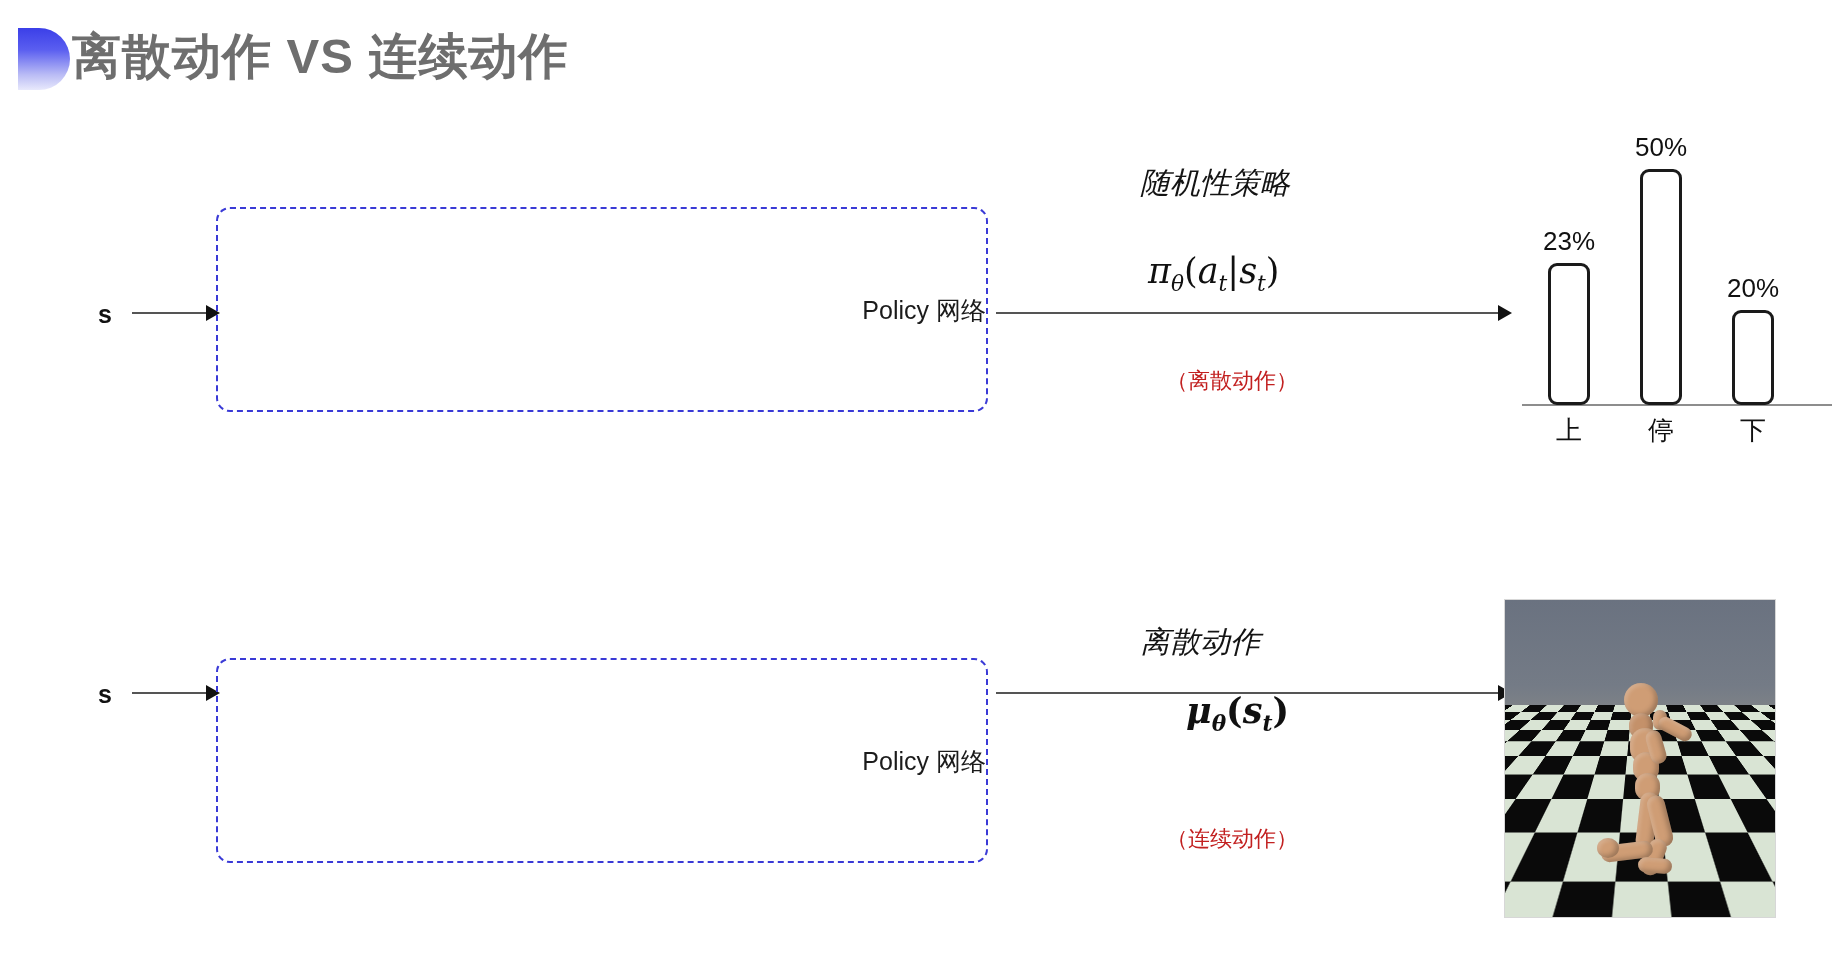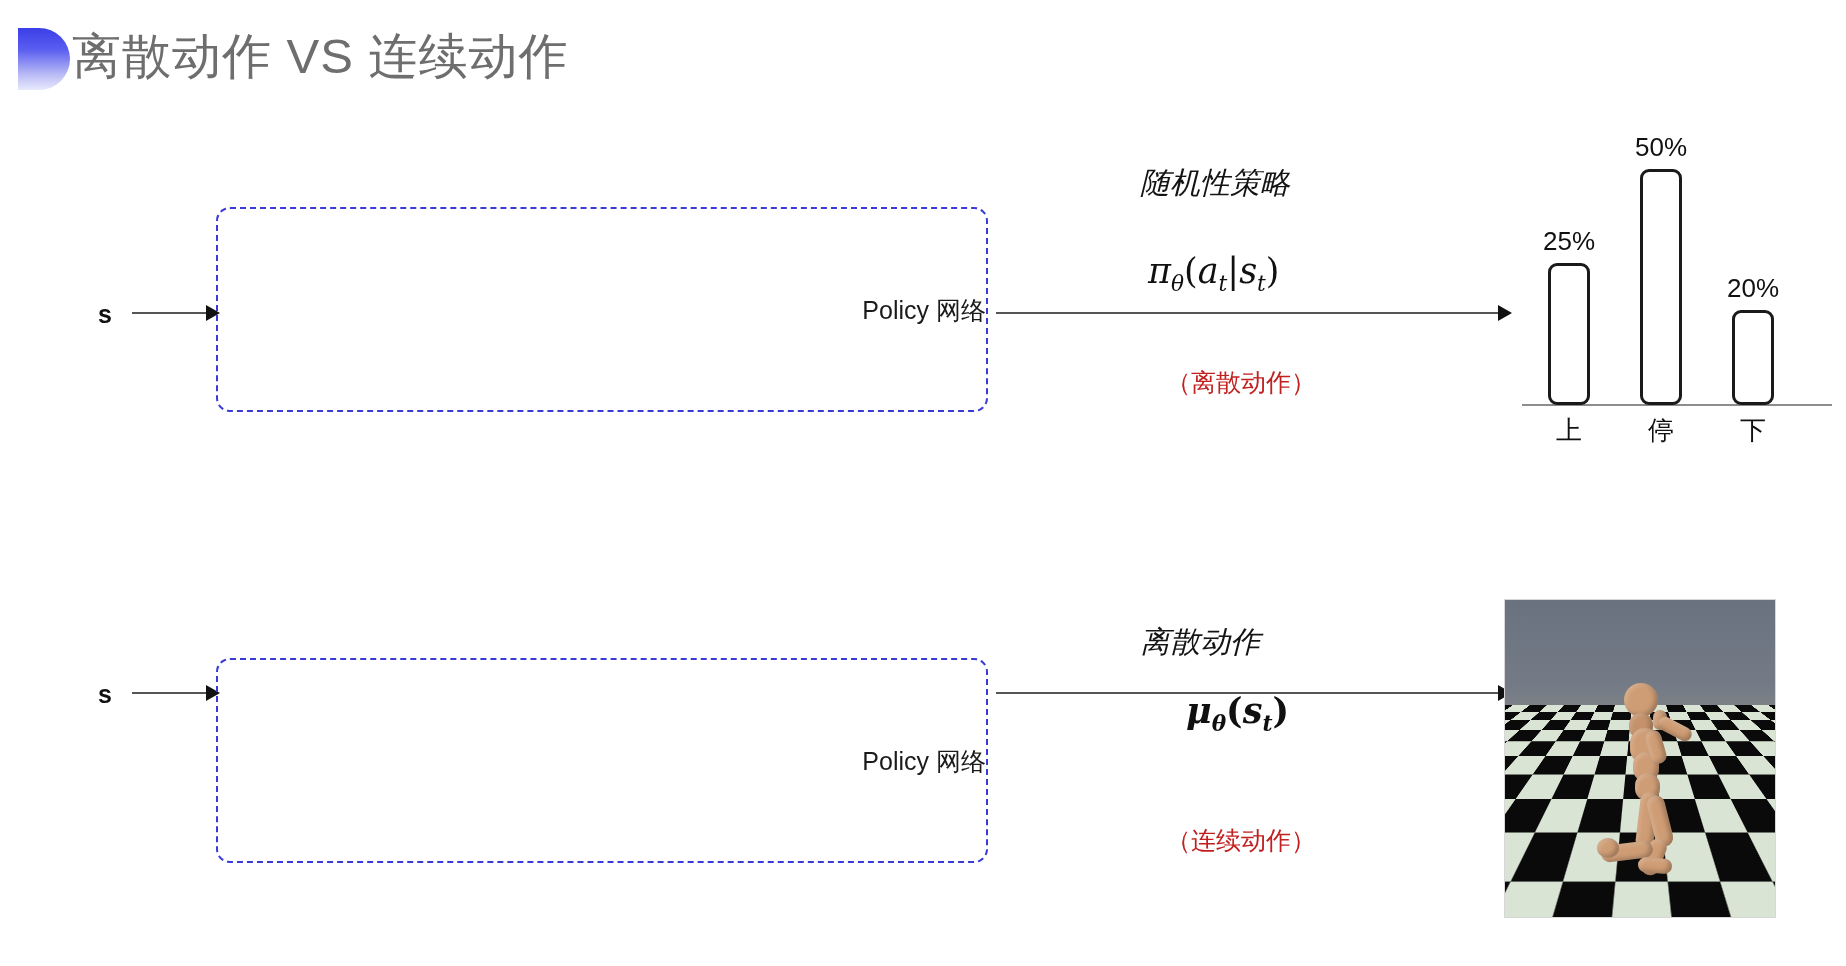--- a/index.html
+++ b/index.html
@@ -25,21 +25,21 @@
     width: 52px;
     height: 62px;
     border-radius: 0 52px 52px 0;
     background: linear-gradient(180deg, #3b3fe8 0%, #5a5ef0 35%, #b9bbf5 75%, #e8e9fc 100%);
   }
   .title-text {
     position: absolute;
     left: 72px;
     top: 24px;
     font-size: 49px;
-    font-weight: 400;
+    font-weight: 700;
     color: #6e6e6e;
     letter-spacing: 1px;
     white-space: nowrap;
   }
 
   
   .policy-box {
     position: absolute;
     border: 2.5px dashed #3a3ad6;
     border-radius: 14px;
@@ -90,21 +90,21 @@
     white-space: nowrap;
   }
   .formula .sub {
     font-size: 0.62em;
     vertical-align: sub;
     font-style: italic;
   }
   .formula .upr { font-style: normal; }
   .red-note {
     position: absolute;
-    font-size: 25px;
+    font-size: 22px;
     color: #c22020;
     white-space: nowrap;
   }
 
   
   .chart { position: absolute; }
   .chart-axis {
     position: absolute;
     left: 0;
     bottom: 44px;
@@ -209,21 +209,21 @@
 
     <div class="formula" style="left:1148px; top:251px;text-align:right;">
       <span>π</span><span class="sub">θ</span><span class="upr">(</span><span>a</span><span class="sub">t</span><span class="upr">|</span><span>s</span><span class="sub">t</span><span class="upr">)</span>
     </div>
 
     <div class="red-note" style="left:1166px; top:366px;">（离散动作）</div>
 
     <div class="chart" id="bar-chart" style="left:1522px; top:100px; width:310px; height:350px;">
       <div class="chart-axis" style="background: rgb(141, 141, 141);"></div>
     <div class="bar" style="left: 26px; width: 42px; height: 142px; background: rgb(255, 255, 255); border-color: rgb(26, 26, 26);"></div>
-        <div class="bar-value" style="left: 4px; width: 86px; bottom: 193px;">25%</div>
+        <div class="bar-value" style="left: 4px; width: 86px; bottom: 193px;">23%</div>
         <div class="bar-cat" style="left: 4px; width: 86px;">上</div>
         <div class="bar" style="left: 118px; width: 42px; height: 236px; background: rgb(255, 255, 255); border-color: rgb(26, 26, 26);"></div>
         <div class="bar-value" style="left: 96px; width: 86px; bottom: 287px;">50%</div>
         <div class="bar-cat" style="left: 96px; width: 86px;">停</div>
         <div class="bar" style="left: 210px; width: 42px; height: 95px; background: rgb(255, 255, 255); border-color: rgb(26, 26, 26);"></div>
         <div class="bar-value" style="left: 188px; width: 86px; bottom: 146px; margin-top: 26px;">20%</div>
         <div class="bar-cat" style="left: 188px; width: 86px;">下</div>
       </div>
   </div>
 

